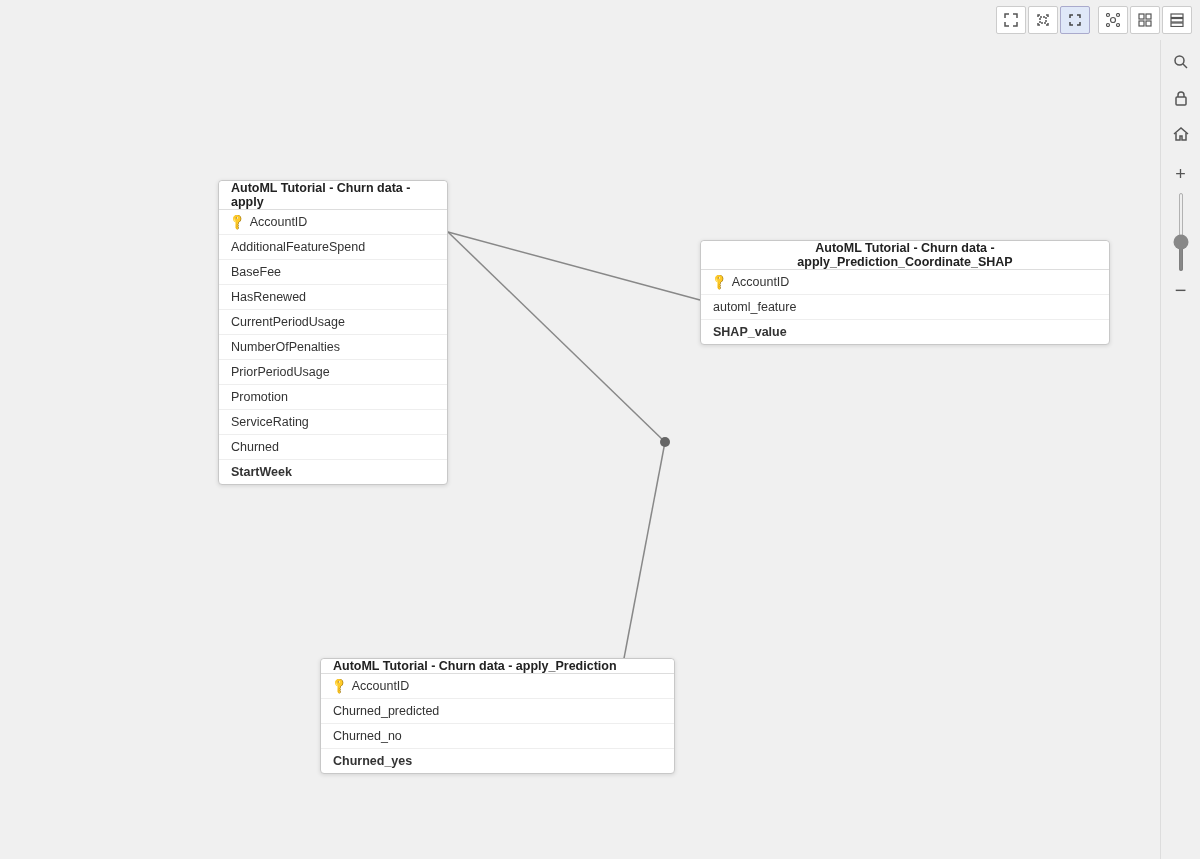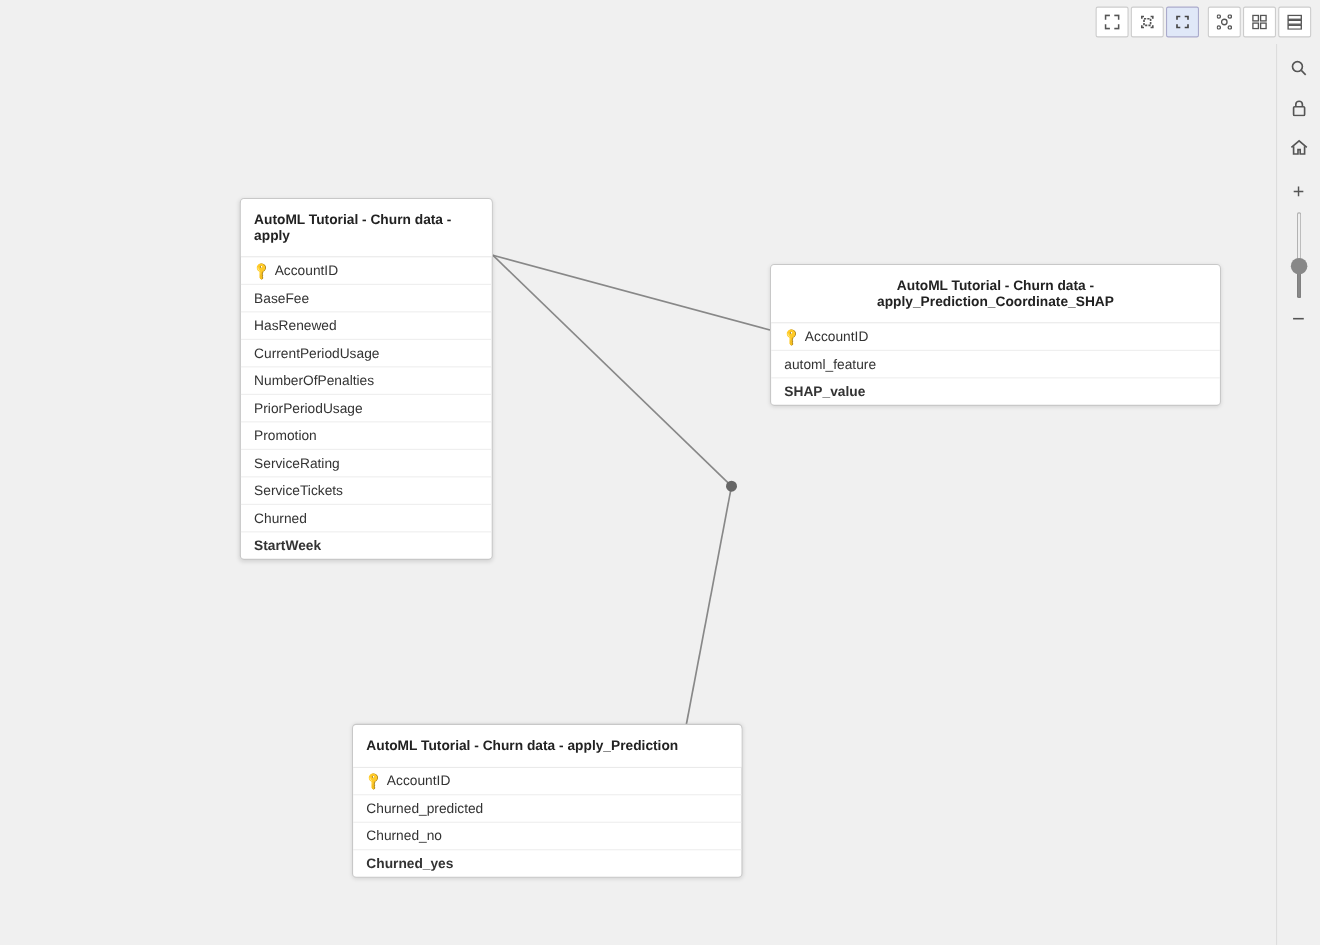--- a/index.html
+++ b/index.html
@@ -122,21 +122,21 @@
       position: absolute;
       background: #fff;
       border: 1px solid #c8c8c8;
       border-radius: 4px;
       min-width: 220px;
       box-shadow: 0 1px 4px rgba(0,0,0,0.12);
     }
     .node-header {
       background: #fff;
       border-bottom: 1px solid #ddd;
-      padding: 12px 12px;
+      padding: 0 12px;
       font-weight: 600;
       font-size: 12.5px;
       color: #222;
       border-radius: 4px 4px 0 0;
     }
     .node-row {
       padding: 5px 12px;
       border-bottom: 1px solid #eee;
       font-size: 12.5px;
       color: #333;
@@ -256,28 +256,28 @@
 
     <circle cx="665" cy="402" r="5" fill="#666"></circle>
   </svg>
 
   <div class="node-card" id="node-apply">
     <div class="node-header">AutoML Tutorial - Churn data - apply</div>
     <div class="node-row">
       <span style="font-size:11px; color:#888; display:inline-block; transform:rotate(-45deg);">🔑</span>
       <span>AccountID</span>
     </div>
+    <div class="node-row">AdditionalFeatureSpend</div>
     <div class="node-row">BaseFee</div>
     <div class="node-row">HasRenewed</div>
     <div class="node-row">CurrentPeriodUsage</div>
     <div class="node-row">NumberOfPenalties</div>
     <div class="node-row">PriorPeriodUsage</div>
     <div class="node-row">Promotion</div>
     <div class="node-row">ServiceRating</div>
-    <div class="node-row">ServiceTickets</div>
     <div class="node-row">Churned</div>
     <div class="node-row">StartWeek</div>
   </div>
 
   <div class="node-card" id="node-shap">
     <div class="node-header">AutoML Tutorial - Churn data - apply_Prediction_Coordinate_SHAP</div>
     <div class="node-row">
       <span style="font-size:11px; color:#888; display:inline-block; transform:rotate(-45deg);">🔑</span>
       <span>AccountID</span>
     </div>

